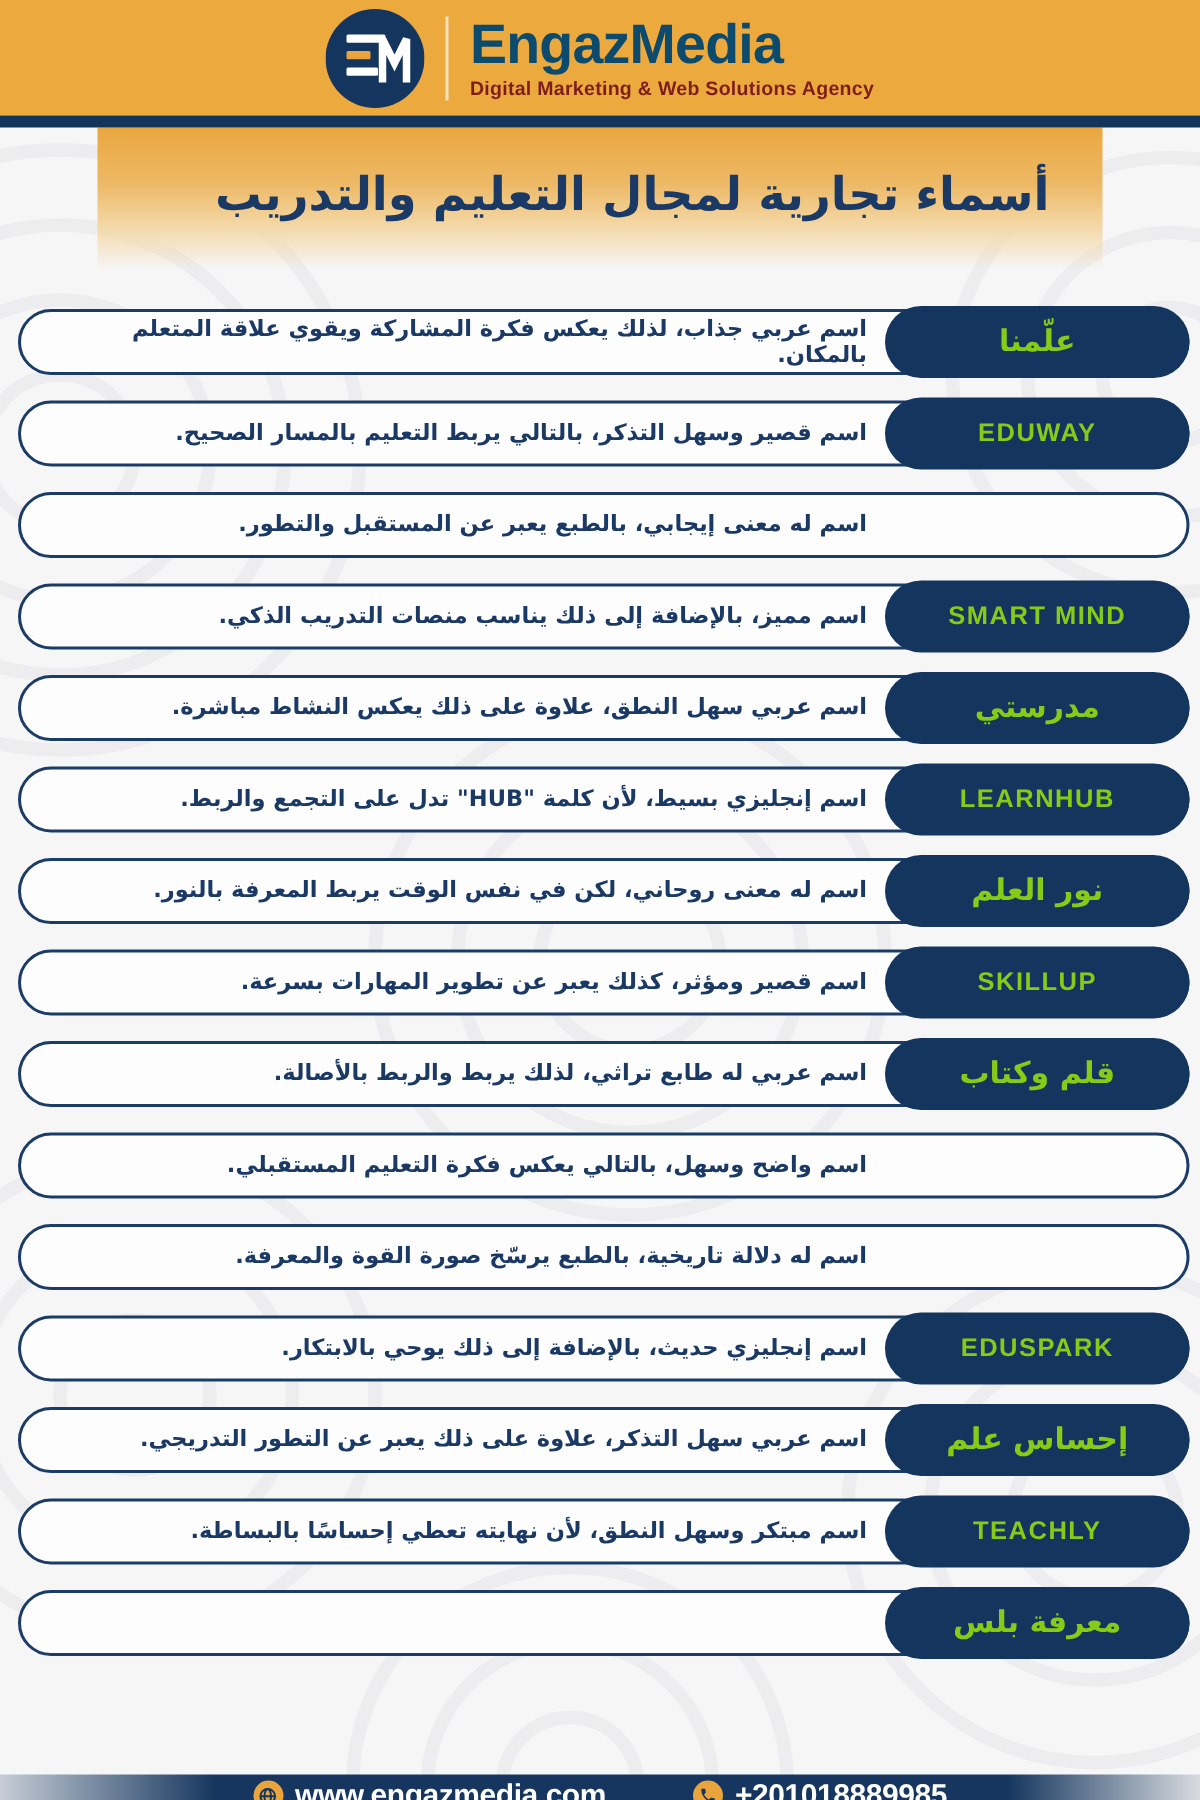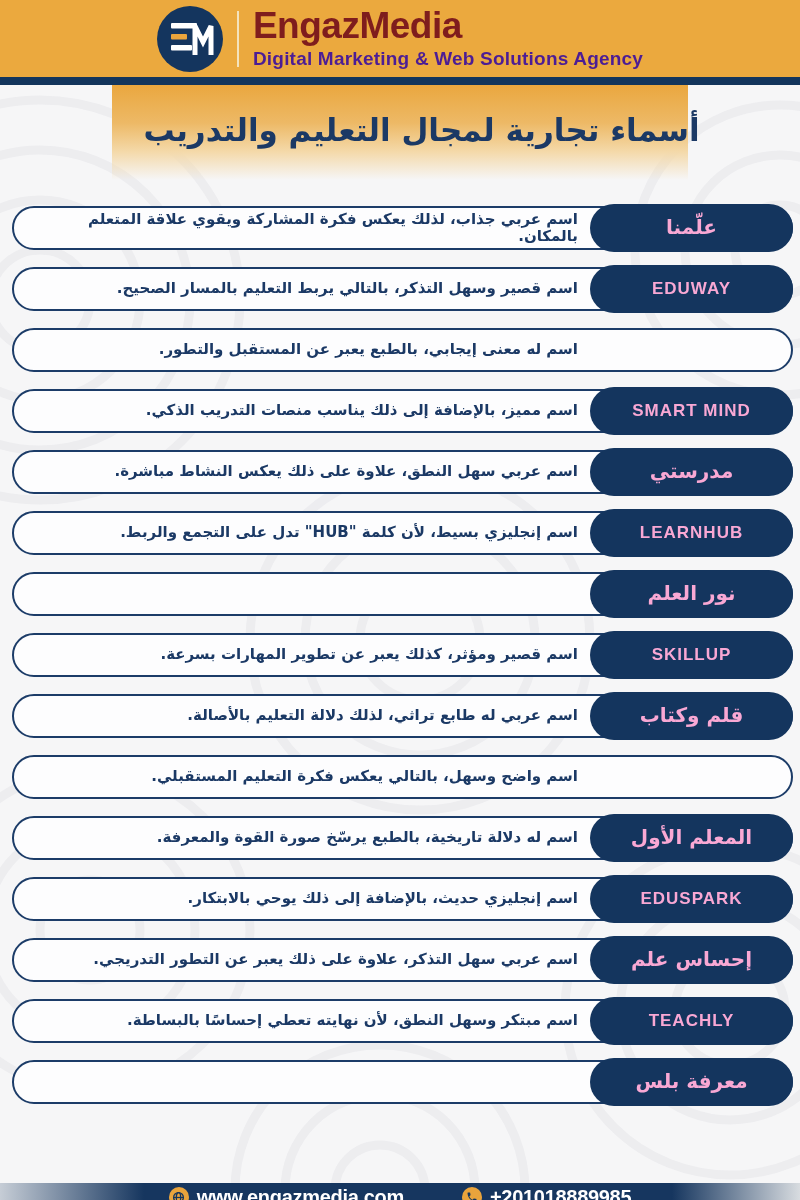--- a/index.html
+++ b/index.html
@@ -17,34 +17,34 @@
     position:relative; z-index:2;
     height:77px; background:#EBA93E;
     display:flex; align-items:center; justify-content:center;
   }
   .logo-group { display:flex; align-items:center; gap:14px; }
   .logo-circle { width:66px; height:66px; display:block; }
   .logo-divider { width:2px; height:56px; background:#f4e3bd; }
   .brand-text-col { display:flex; flex-direction:column; }
   .brand-name {
     font-family:"Liberation Sans", sans-serif;
-    font-size:37px; font-weight:bold; color:#7f1d1d;
+    font-size:37px; font-weight:bold; color:#0c4a6e;
     letter-spacing:-0.5px; line-height:1.05;
   }
   .brand-tagline {
     font-family:"Liberation Sans", sans-serif;
-    font-size:19px; font-weight:bold; color:#4c1d95;
+    font-size:13px; font-weight:bold; color:#7f1d1d;
     letter-spacing:0.2px; margin-top:2px;
   }
   .navy-stripe { position:relative; z-index:2; height:8px; background:#13355C; }
 
   
   .title-banner {
     position:relative; z-index:1;
-    width:576px; height:95px; margin:0 auto;
+    width:670px; height:95px; margin:0 auto;
     background:linear-gradient(180deg,#EAA73F 0%,#EDB966 40%,#F4D9A9 70%,rgba(246,246,247,0) 100%);
     display:flex; align-items:center; justify-content:center;padding-left:43px;
   }
   .page-title {
     direction:rtl; white-space:nowrap;
     font-size:31px; font-weight:bold; color:#1B3965;
     padding-bottom:6px;
   }
 
   
@@ -53,21 +53,21 @@
   .row-box {
     position:absolute; top:2px; bottom:2px; left:12px; right:7px;
     background:#fdfdfe; border:2px solid #1C3C68; border-radius:24px;
   }
   .pill {
     position:absolute; top:0; bottom:0; right:7px; width:203px;
     background:#14355E; border-radius:26px;
     display:flex; align-items:center; justify-content:center; z-index:2;
   }
   .pill-label {
-    color:#f9a8d4; font-weight:bold; font-size:20px; direction:rtl;
+    color:#84cc16; font-weight:bold; font-size:20px; direction:rtl;
     padding-bottom:2px;
   }
   .pill-label.latin {
     font-family:"Liberation Sans", sans-serif;
     font-size:17px; letter-spacing:1px; direction:ltr; padding-bottom:0;
   }
   .desc {
     position:absolute; top:0; bottom:0; right:222px; left:34px; z-index:1;
     display:flex; align-items:center;
     direction:rtl; 
@@ -187,48 +187,46 @@
       <span class="pill-label latin">LEARNHUB</span>
     </div>
     <div class="desc">اسم إنجليزي بسيط، لأن كلمة "HUB" تدل على التجمع والربط.</div>
   </div>
 
   <div class="row">
     <div class="row-box"></div>
     <div class="pill">
       <span class="pill-label">نور العلم</span>
     </div>
+    <div class="desc">اسم له معنى روحاني، لكن في نفس الوقت يربط المعرفة بالنور.</div>
   </div>
 
   <div class="row">
     <div class="row-box"></div>
     <div class="pill">
       <span class="pill-label latin">SKILLUP</span>
     </div>
     <div class="desc">اسم قصير ومؤثر، كذلك يعبر عن تطوير المهارات بسرعة.</div>
   </div>
 
   <div class="row">
     <div class="row-box"></div>
     <div class="pill">
       <span class="pill-label">قلم وكتاب</span>
     </div>
-    <div class="desc">اسم عربي له طابع تراثي، لذلك دلالة التعليم بالأصالة.</div>
+    <div class="desc">اسم عربي له طابع تراثي، لذلك يربط والربط بالأصالة.</div>
   </div>
 
   <div class="row">
     <div class="row-box"></div>
     <div class="desc">اسم واضح وسهل، بالتالي يعكس فكرة التعليم المستقبلي.</div>
   </div>
 
   <div class="row">
     <div class="row-box"></div>
-    <div class="pill">
-      <span class="pill-label">المعلم الأول</span>
-    </div>
     <div class="desc">اسم له دلالة تاريخية، بالطبع يرسّخ صورة القوة والمعرفة.</div>
   </div>
 
   <div class="row">
     <div class="row-box"></div>
     <div class="pill">
       <span class="pill-label latin">EDUSPARK</span>
     </div>
     <div class="desc">اسم إنجليزي حديث، بالإضافة إلى ذلك يوحي بالابتكار.</div>
   </div>

